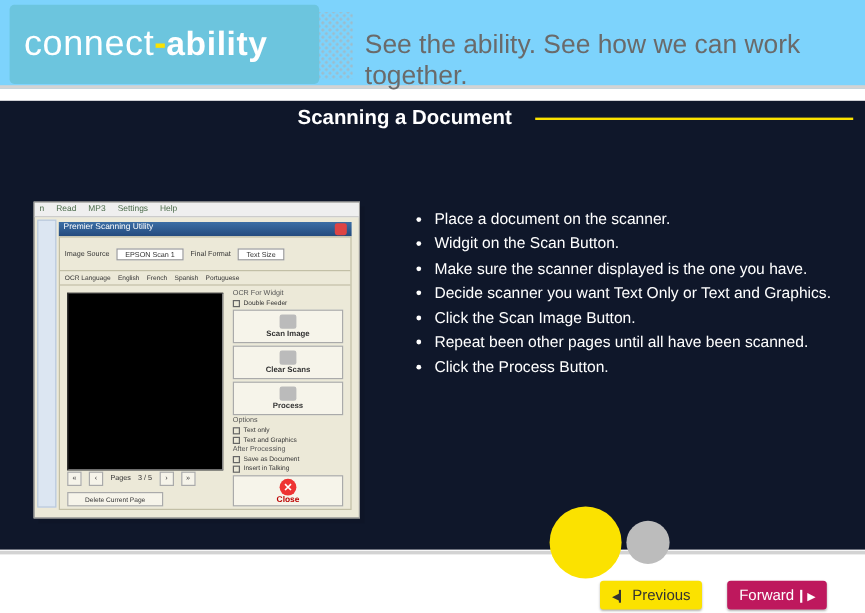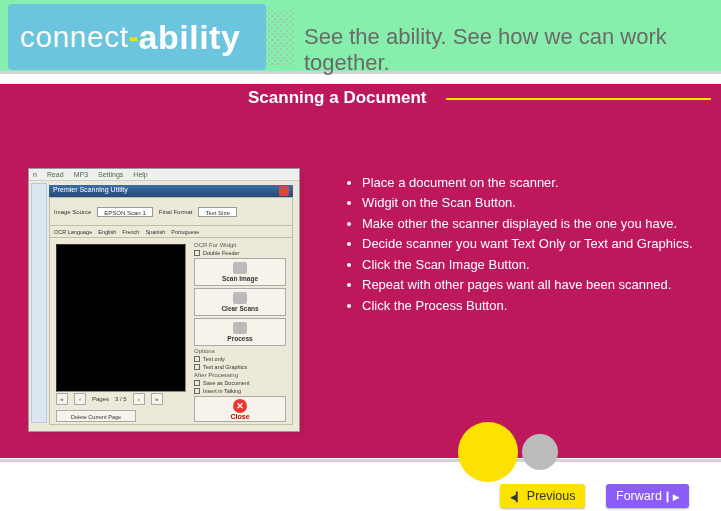--- a/index.html
+++ b/index.html
@@ -9,42 +9,42 @@
     background: #fff;
     font-family: Arial, Helvetica, sans-serif;
     overflow: hidden;
     position: relative;
   }
   
   .header-band {
     position: absolute;
     top: 0; left: 0; right: 0;
     height: 74px;
-    background: #86efac;
+    background: #7dd3fc;
     border-bottom: 3px solid #d3d3d3;
   }
   .brand-box {
     position: absolute;
     left: 8px; top: 4px;
     width: 258px; height: 66px;
     background: #6cc5de;
     border-radius: 4px;
     display: flex;
     align-items: center;
     padding-left: 12px;
     z-index: 2;
   }
   .brand-connect {
     color: #fff;
     font-size: 30px;
     font-weight: 300;
     letter-spacing: 0.5px;
   }
   .brand-dash { color: #fbe200; font-size: 30px; font-weight: 700; }
-  .brand-ability { color: #fff; font-size: 34px; font-weight: 700; letter-spacing: 0.5px; }
+  .brand-ability { color: #fff; font-size: 28px; font-weight: 700; letter-spacing: 0.5px; }
   .dot-graphic {
     position: absolute;
     left: 260px; top: 10px;
     width: 34px; height: 56px;
     background:
       radial-gradient(circle, #b0b0b0 1px, transparent 1.5px) 0 0/6px 6px,
       radial-gradient(circle, #b0b0b0 1px, transparent 1.5px) 3px 3px/6px 6px;
     opacity: 0.6;
     z-index: 1;
   }
@@ -52,21 +52,21 @@
     position: absolute;
     left: 304px; top: 24px;
     color: #6a6a6a;
     font-size: 22px;
   }
   
   .main-panel {
     position: absolute;
     top: 84px; left: 0; right: 0;
     height: 374px;
-    background: #be185d;
+    background: #0f172a;
   }
   .page-title {
     position: absolute;
     top: 4px; left: 248px;
     color: #fff;
     font-weight: 700;
     font-size: 17px;
   }
   .title-rule {
     position: absolute;
@@ -220,21 +220,21 @@
     top: 22px;
     height: 24px;
     border-radius: 3px;
     display: flex; align-items: center; gap: 5px;
     padding: 0 10px;
     font-size: 12.5px;
     cursor: pointer;
     box-shadow: 0 1px 2px rgba(0,0,0,0.3);
   }
   .nav-prev { left: 500px; background: #fbe200; color: #333; }
-  .nav-fwd { left: 606px; background: #8b5cf6; color: #fff; }
+  .nav-fwd { left: 606px; background: #be185d; color: #fff; }
   .arrow-l::before { content: "\25C0\258E"; font-size: 9px; letter-spacing:-1px;}
   .arrow-r::after { content: "\258E\25B6"; font-size: 9px; letter-spacing:-1px;}
 </style>
 </head>
 <body>
 
 <div class="header-band">
   <div class="brand-box">
     <span class="brand-connect">connect</span>
       <span class="brand-dash">-</span>
@@ -327,24 +327,24 @@
             <span>Close</span>
           </div>
       </div>
     </div>
   </div>
 
   <div class="instr">
     <ul>
       <li><span>Place a document on the scanner.</span></li>
       <li><span>Widgit on the </span><b>Scan</b><span> Button.</span></li>
-      <li><span>Make other the scanner displayed is the one you have.</span></li>
+      <li><span>Make sure the scanner displayed is the one you have.</span></li>
       <li><span>Decide scanner you want </span><b>Text Only</b><span> or </span><b>Text and Graphics.</b></li>
       <li><span>Click the </span><b>Scan Image</b><span> Button.</span></li>
-      <li><span>Repeat with other pages want all have been scanned.</span></li>
+      <li><span>Repeat been other pages until all have been scanned.</span></li>
       <li><span>Click the </span><b>Process</b><span> Button.</span></li>
     </ul>
   </div>
 </div>
 
 <div class="footer">
   <div class="circle-y"></div>
   <div class="circle-g"></div>
   <div class="nav-prev">
     <span class="arrow-l"></span>

